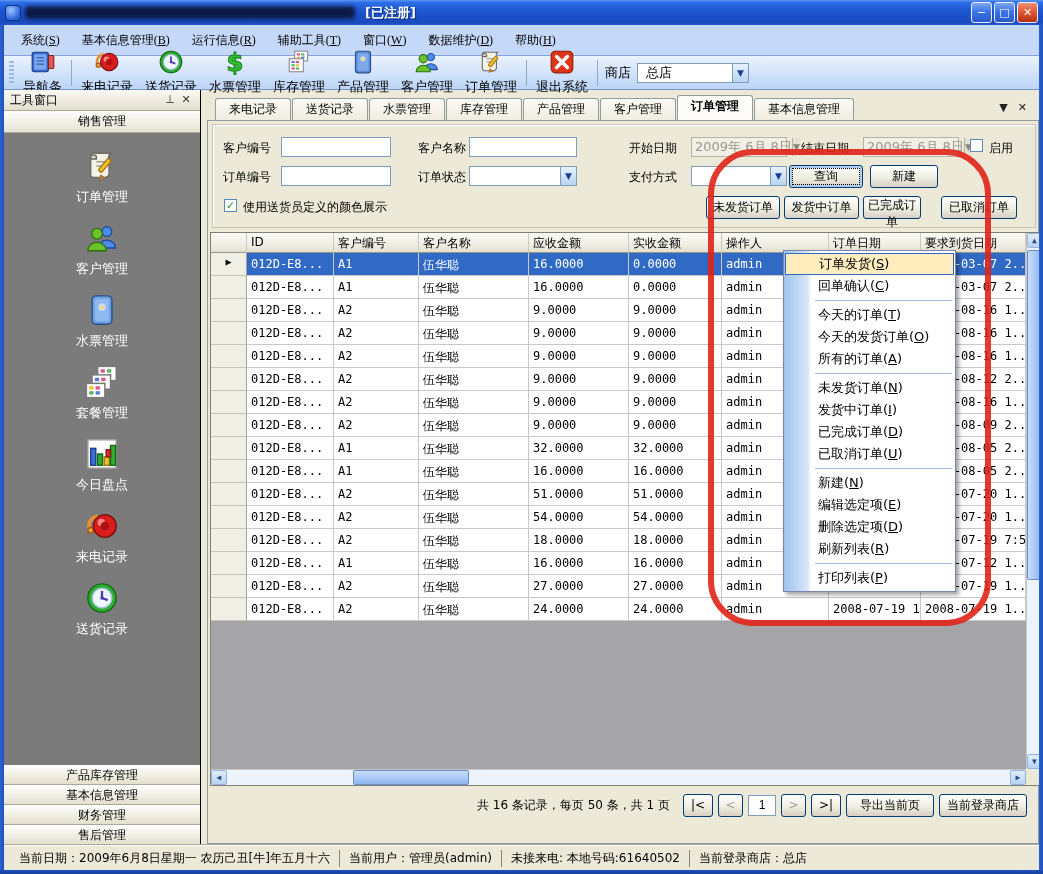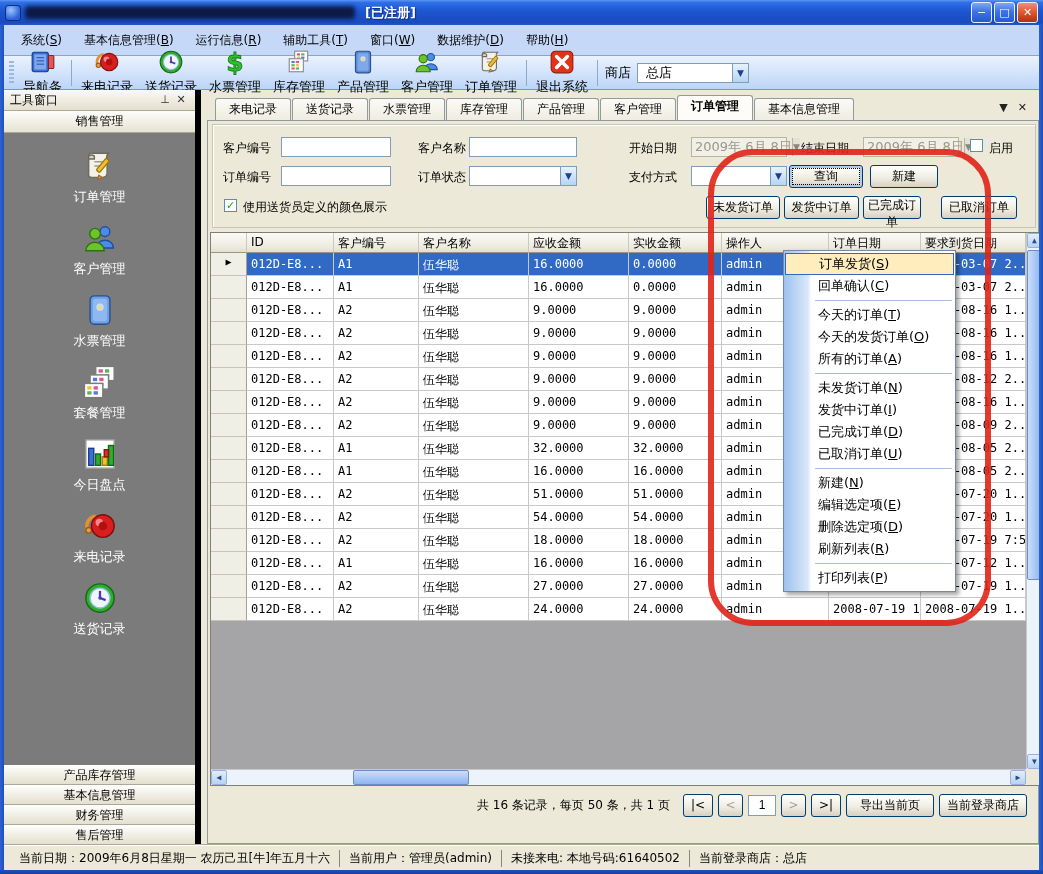--- a/index.html
+++ b/index.html
@@ -18,38 +18,38 @@
   .app-ico{width:16px;height:16px;border-radius:3px;background:radial-gradient(circle at 35% 30%,#9CC4FF,#2B62D8 70%);
     border:1px solid #0E2E7E;margin-right:4px;flex:0 0 auto;}
   .redacted{height:13px;width:330px;background:rgba(8,14,40,.82);filter:blur(2px);border-radius:3px;margin-right:10px;}
   .reg{font-weight:bold;font-size:13px;text-shadow:1px 1px 1px #0A2C7C;}
   .winbtns{margin-left:auto;display:flex;gap:2px;}
   .wbtn{width:21px;height:21px;border:1px solid #E8F0FC;border-radius:3px;color:#fff;font-size:11px;line-height:19px;
     text-align:center;background:linear-gradient(#7DA8F5,#3E74E8 45%,#2858C8);}
   .wbtn.close{background:linear-gradient(#F09078,#E25B33 45%,#B03010);font-weight:bold;}
   
   .menubar{position:absolute;left:4px;right:4px;top:25px;height:31px;background:#C6D8F8;
-    border-bottom:1px solid #86A4DC;display:flex;align-items:center;padding-left:6px;}
+    border-bottom:1px solid #86A4DC;display:flex;align-items:center;padding-left:6px;font-family:Liberation Serif, serif;}
   .mb-item{padding:4px 11px;cursor:default;}
   .mb-item u{text-decoration:underline;}
   
   .toolbar{position:absolute;left:4px;right:4px;top:56px;height:34px;
     background:linear-gradient(#EAF2FE,#CADEFA 70%,#BCD4F6);border-bottom:1px solid #7A96C8;
     display:flex;align-items:center;padding-left:2px;}
   .tb-grip{width:5px;height:24px;margin:0 3px;background:repeating-linear-gradient(#9DB8E0 0 2px,transparent 2px 4px);}
   .tb-btn{display:flex;align-items:center;gap:3px;padding:2px 6px;font-size:13px;cursor:default;flex-direction:column;}
   .tb-sep{width:1px;height:26px;background:#8FA8CE;margin:0 3px;}
   .tb-shop{display:flex;align-items:center;gap:6px;font-size:13px;margin-left:4px;}
   .combo{height:20px;background:#fff;border:1px solid #7F9DB9;display:flex;align-items:center;}
   .combo .val{flex:1;padding-left:8px;}
   .combo .arrow{width:16px;height:100%;background:linear-gradient(#E6F2FE,#B8D4F2);border-left:1px solid #7F9DB9;
     font-size:9px;line-height:18px;text-align:center;color:#1C3E94;}
   
   .sidebar{position:absolute;left:4px;top:90px;width:197px;bottom:29px;background:#7B7B7B;
-    border-right:6px solid #000000;display:flex;flex-direction:column;}
+    border-right:1px solid #000000;display:flex;flex-direction:column;}
   .sb-title{height:21px;background:linear-gradient(#FAF9F4,#E4E0CE);border-bottom:1px solid #ACA899;
     display:flex;align-items:center;padding:0 6px;flex:0 0 auto;}
   .sb-title .t{flex:1;}
   .sb-ico{width:16px;height:14px;text-align:center;font-size:11px;color:#333;line-height:14px;}
   .sb-group{height:22px;background:linear-gradient(#FDFDFB,#E6E3D3);border-bottom:1px solid #ACA899;
     text-align:center;line-height:21px;flex:0 0 auto;}
   .sb-body{flex:1;overflow:hidden;display:flex;flex-direction:column;align-items:center;padding-top:16px;gap:15px;}
   .sb-item{display:flex;flex-direction:column;align-items:center;gap:5px;color:#fff;font-size:13px;cursor:default;}
   .sb-bottom{flex:0 0 auto;}
   .sb-group-btn{height:20px;background:linear-gradient(#FDFDFB,#E4E0CE);border-top:1px solid #fff;

